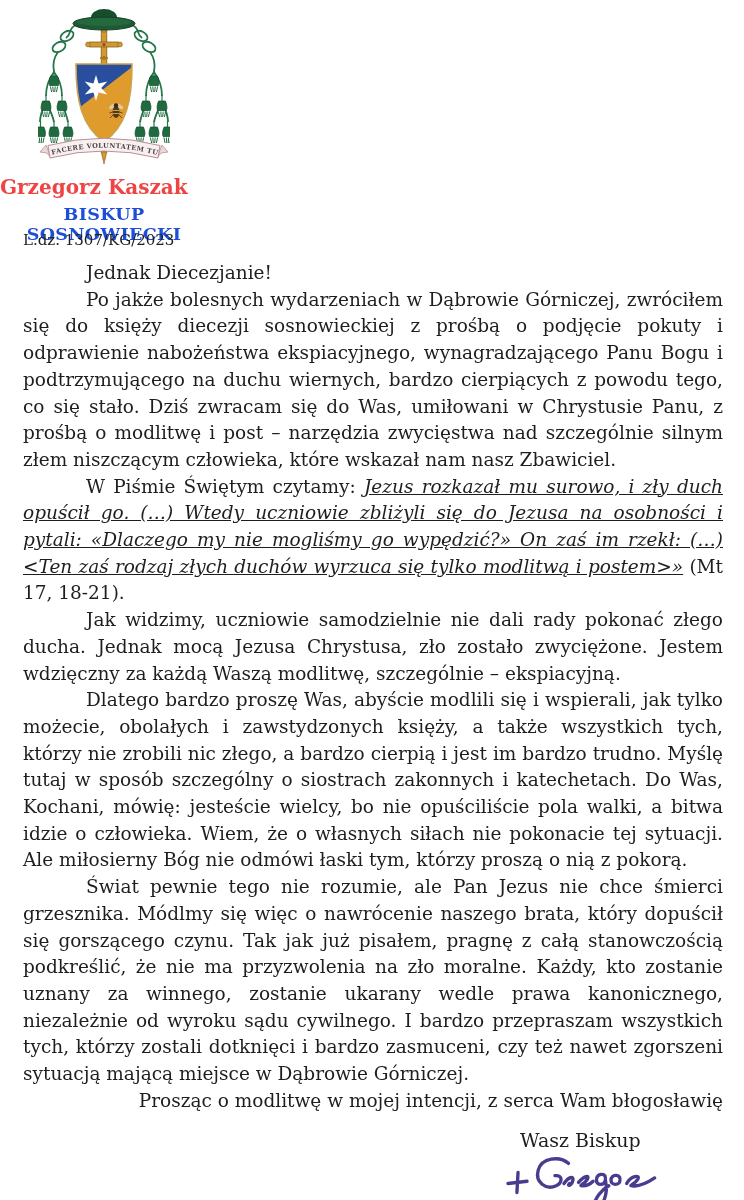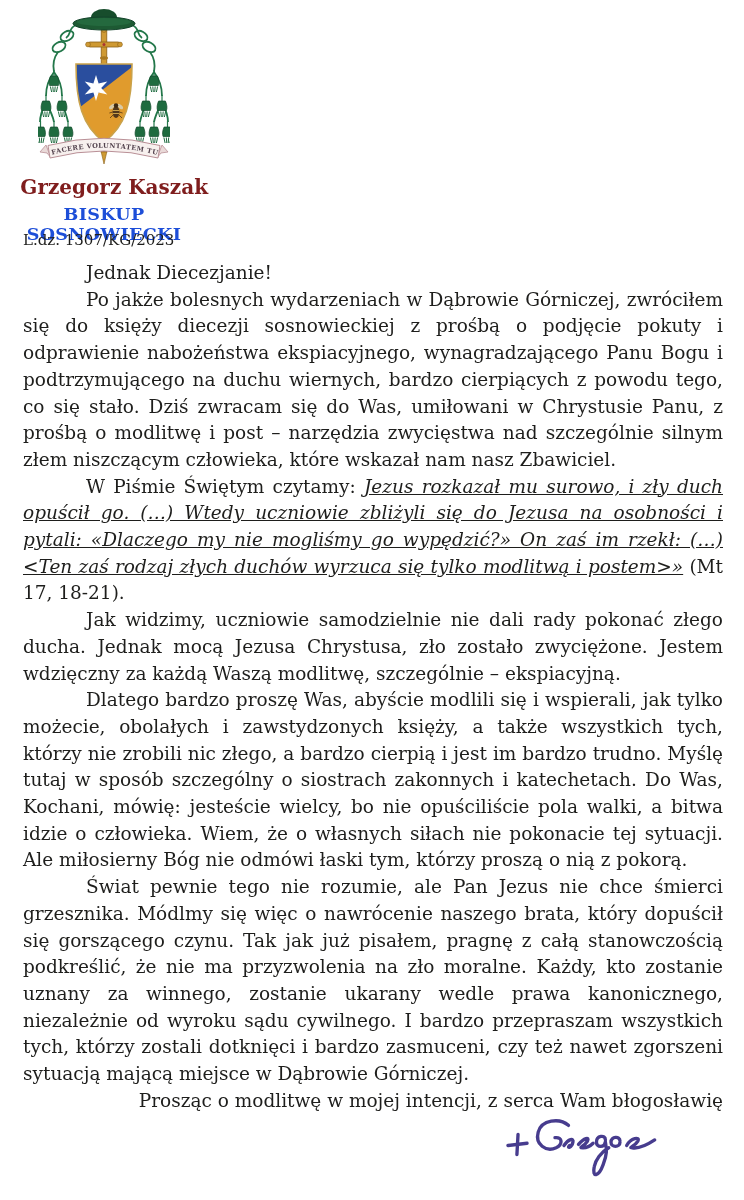--- a/index.html
+++ b/index.html
@@ -3,22 +3,22 @@
 <meta charset="utf-8">
 <style>
   html, body { margin:0; padding:0; background:#ffffff; }
   .page {
     position:relative; width:744px; height:1200px; background:#ffffff;
     font-family:"DejaVu Serif", serif; color:#1e1e1c; overflow:hidden;
   }
   .date-line { position:absolute; top:28px; right:15px; font-size:21px; white-space:nowrap; }
   .crest { position:absolute; left:38px; top:6px; width:132px; height:164px; }
   .sender-name {
-    position:absolute; left:0; top:175px; width:208px; text-align:right;
-    font-weight:bold; font-size:20px; color:#7f1d1d;
+    position:absolute; left:0; top:175px; width:208px; text-align:left;
+    font-weight:bold; font-size:20px; color:#ef4444;
   }
   .sender-title {
     position:absolute; left:0; top:204px; width:208px; text-align:center;
     font-weight:bold; font-size:17.5px; color:#1d4ed8; letter-spacing:0.4px;
   }
   .sender-ref { position:absolute; left:23px; top:231px; font-size:15px; }
   .letter-body {
     position:absolute; left:23px; top:260px; width:700px;
     font-size:18.5px; line-height:26.7px; text-align:justify;
   }
@@ -135,20 +135,21 @@
 
   <div class="letter-body" id="letter-body">
 
   <p class="para"><span>Jednak Diecezjanie!</span></p>
       <p class="para"><span>Po jakże bolesnych wydarzeniach w Dąbrowie Górniczej, zwróciłem się do księży diecezji sosnowieckiej z prośbą o podjęcie pokuty i odprawienie nabożeństwa ekspiacyjnego, wynagradzającego Panu Bogu i podtrzymującego na duchu wiernych, bardzo cierpiących z powodu tego, co się stało. Dziś zwracam się do Was, umiłowani w Chrystusie Panu, z prośbą o modlitwę i post – narzędzia zwycięstwa nad szczególnie silnym złem niszczącym człowieka, które wskazał nam nasz Zbawiciel.</span></p>
       <p class="para"><span>W Piśmie Świętym czytamy: </span><span class="it">Jezus rozkazał mu surowo, i zły duch opuścił go. (…) Wtedy uczniowie zbliżyli się do Jezusa na osobności i pytali: «Dlaczego my nie mogliśmy go wypędzić?» On zaś im rzekł: (…)&lt;Ten zaś rodzaj złych duchów wyrzuca się tylko modlitwą i postem&gt;»</span><span> (Mt 17, 18-21).</span></p>
       <p class="para"><span>Jak widzimy, uczniowie samodzielnie nie dali rady pokonać złego ducha. Jednak mocą Jezusa Chrystusa, zło zostało zwyciężone. Jestem wdzięczny za każdą Waszą modlitwę, szczególnie – ekspiacyjną.</span></p>
       <p class="para"><span>Dlatego bardzo proszę Was, abyście modlili się i wspierali, jak tylko możecie, obolałych i zawstydzonych księży, a także wszystkich tych, którzy nie zrobili nic złego, a bardzo cierpią i jest im bardzo trudno. Myślę tutaj w sposób szczególny o siostrach zakonnych i katechetach. Do Was, Kochani, mówię: jesteście wielcy, bo nie opuściliście pola walki, a bitwa idzie o człowieka. Wiem, że o własnych siłach nie pokonacie tej sytuacji. Ale miłosierny Bóg nie odmówi łaski tym, którzy proszą o nią z pokorą.</span></p>
       <p class="para"><span>Świat pewnie tego nie rozumie, ale Pan Jezus nie chce śmierci grzesznika. Módlmy się więc o nawrócenie naszego brata, który dopuścił się gorszącego czynu. Tak jak już pisałem, pragnę z całą stanowczością podkreślić, że nie ma przyzwolenia na zło moralne. Każdy, kto zostanie uznany za winnego, zostanie ukarany wedle prawa kanonicznego, niezależnie od wyroku sądu cywilnego. I bardzo przepraszam wszystkich tych, którzy zostali dotknięci i bardzo zasmuceni, czy też nawet zgorszeni sytuacją mającą miejsce w Dąbrowie Górniczej.</span></p>
       <p class="para right"><span>Prosząc o modlitwę w mojej intencji, z serca Wam błogosławię</span></p>
+      <div class="signoff">Wasz Biskup</div>
       <svg class="signature" width="168" height="70" viewBox="0 0 150 62" aria-label="+Grzegorz">
         <path d="M8,27 L25,25" fill="none" stroke="#473c8e" stroke-width="3" stroke-linecap="round" stroke-linejoin="round"></path>
         <path d="M17,17 L16,35" fill="none" stroke="#473c8e" stroke-width="3" stroke-linecap="round" stroke-linejoin="round"></path>
         <path d="M62,9 C54,2 38,4 35,15 C32,26 42,33 51,29 C57,26 57,19 50,20" fill="none" stroke="#473c8e" stroke-width="3" stroke-linecap="round" stroke-linejoin="round"></path>
         <path d="M58,27 C62,21 67,20 66,24 C65,29 60,30 63,27" fill="none" stroke="#473c8e" stroke-width="3" stroke-linecap="round" stroke-linejoin="round"></path>
         <path d="M71,26 C76,20 81,19 79,23 C76,28 70,29 75,29 C79,29 82,27 84,25" fill="none" stroke="#473c8e" stroke-width="3" stroke-linecap="round" stroke-linejoin="round"></path>
         <path d="M95,22 C95,17 87,18 87,24 C87,29 94,29 95,24" fill="none" stroke="#473c8e" stroke-width="3" stroke-linecap="round" stroke-linejoin="round"></path>
         <path d="M95,24 C96,30 97,34 93,44 C89,55 83,56 85,46 C86,40 91,33 98,29" fill="none" stroke="#473c8e" stroke-width="3" stroke-linecap="round" stroke-linejoin="round"></path>
         <path d="M108,23 C108,18 100,19 100,24 C100,29 108,29 108,24" fill="none" stroke="#473c8e" stroke-width="3" stroke-linecap="round" stroke-linejoin="round"></path>
         <path d="M114,27 C118,20 126,19 124,23 C121,28 115,29 119,29 C125,30 133,26 139,22" fill="none" stroke="#473c8e" stroke-width="3" stroke-linecap="round" stroke-linejoin="round"></path>

